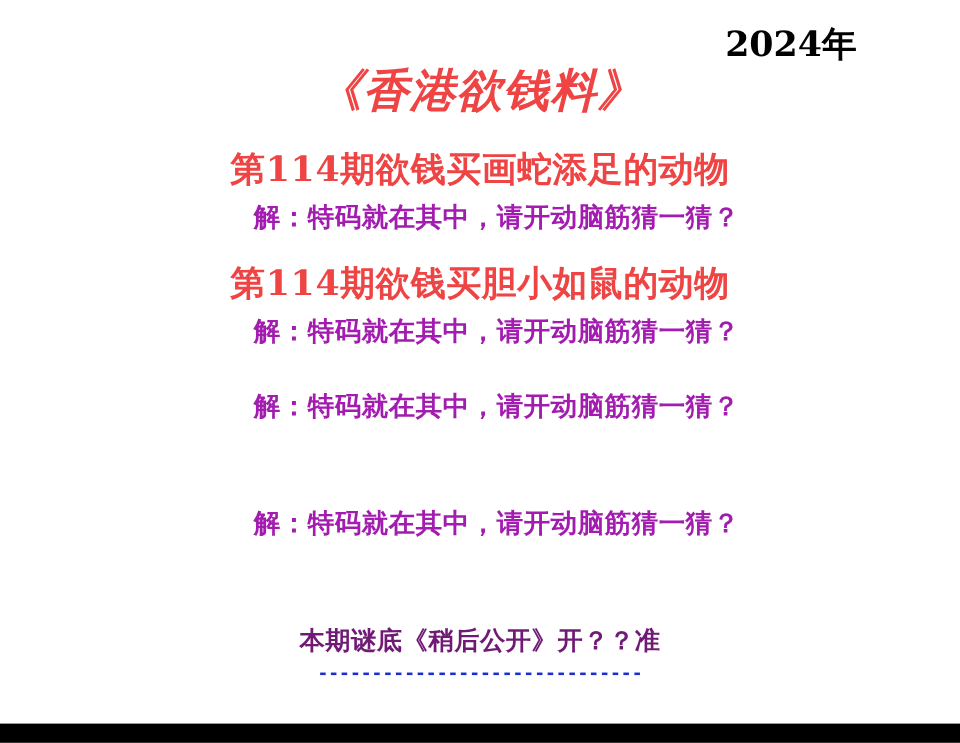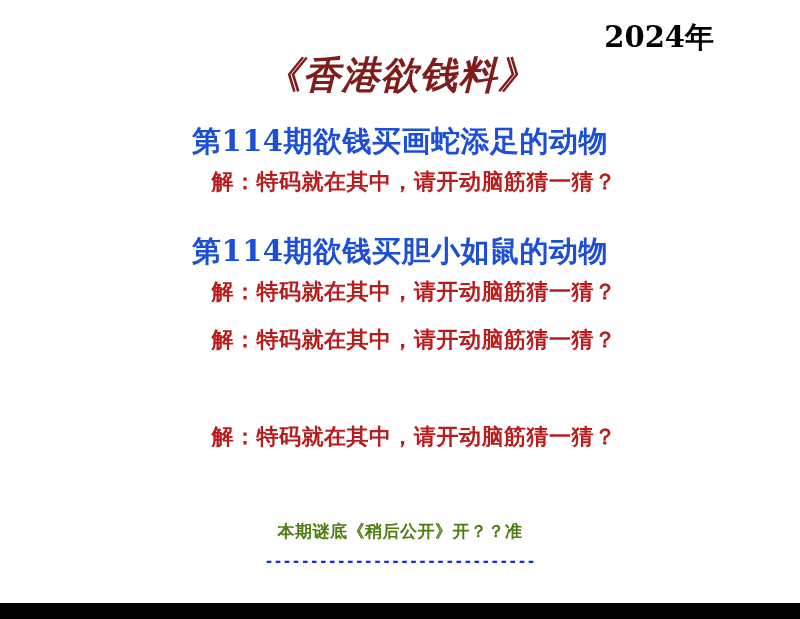--- a/index.html
+++ b/index.html
@@ -41,57 +41,57 @@
   .title {
     position: absolute;
     left: 0;
     top: 50px;
     width: 800px;
     text-align: center;
     font-family: Liberation Sans, sans-serif;
     font-size: 38px;
     font-weight: bold;
     font-style: italic;
-    color: #7f1d1d;
+    color: #ef4444;
     letter-spacing: 1px;
   }
   .block {
     position: absolute;
     left: 0;
     width: 800px;
     text-align: center;
   }
   .q-line {
     font-family: "DejaVu Serif", serif;
     font-size: 29px;
     font-weight: bold;
-    color: #1d4ed8;
+    color: #ef4444;
     line-height: 1.2;
     letter-spacing: 0.5px;
   }
   .a-line {
     font-family: "DejaVu Sans", sans-serif;
     font-size: 22px;
     font-weight: bold;
-    color: #b91c1c;
+    color: #a21caf;
     line-height: 1.2;
     margin-top: 10px;
     letter-spacing: 0.5px;
     padding-left: 28px;
   }
   .footer {
     position: absolute;
     left: 0;
     top: 520px;
     width: 800px;
     text-align: center;
     font-family: Liberation Mono, monospace;
-    font-size: 17px;
+    font-size: 21px;
     font-weight: bold;
-    color: #4d7c0f;
+    color: #701a75;
     letter-spacing: 0.5px;
   }
   .footer-rule {
     position: absolute;
     left: 0;
     top: 552px;
     width: 800px;
     text-align: center;
     font-family: "DejaVu Sans Mono", monospace;
     font-size: 15px;
@@ -108,21 +108,21 @@
 
   <div class="year">2024年</div>
 
   <div class="title">《香港欲钱料》</div>
 
   <div class="block" style="top:124px;">
     <div class="q-line">第114期欲钱买画蛇添足的动物</div>
     <div class="a-line">解：特码就在其中，请开动脑筋猜一猜？</div>
   </div>
 
-  <div class="block" style="top:234px;">
+  <div class="block" style="top:219px;">
     <div class="q-line">第114期欲钱买胆小如鼠的动物</div>
     <div class="a-line">解：特码就在其中，请开动脑筋猜一猜？</div>
   </div>
 
   <div class="block" style="top:317px;">
     <div class="a-line">解：特码就在其中，请开动脑筋猜一猜？</div>
   </div>
 
   <div class="block" style="top:414px;">
     <div class="a-line">解：特码就在其中，请开动脑筋猜一猜？</div>

